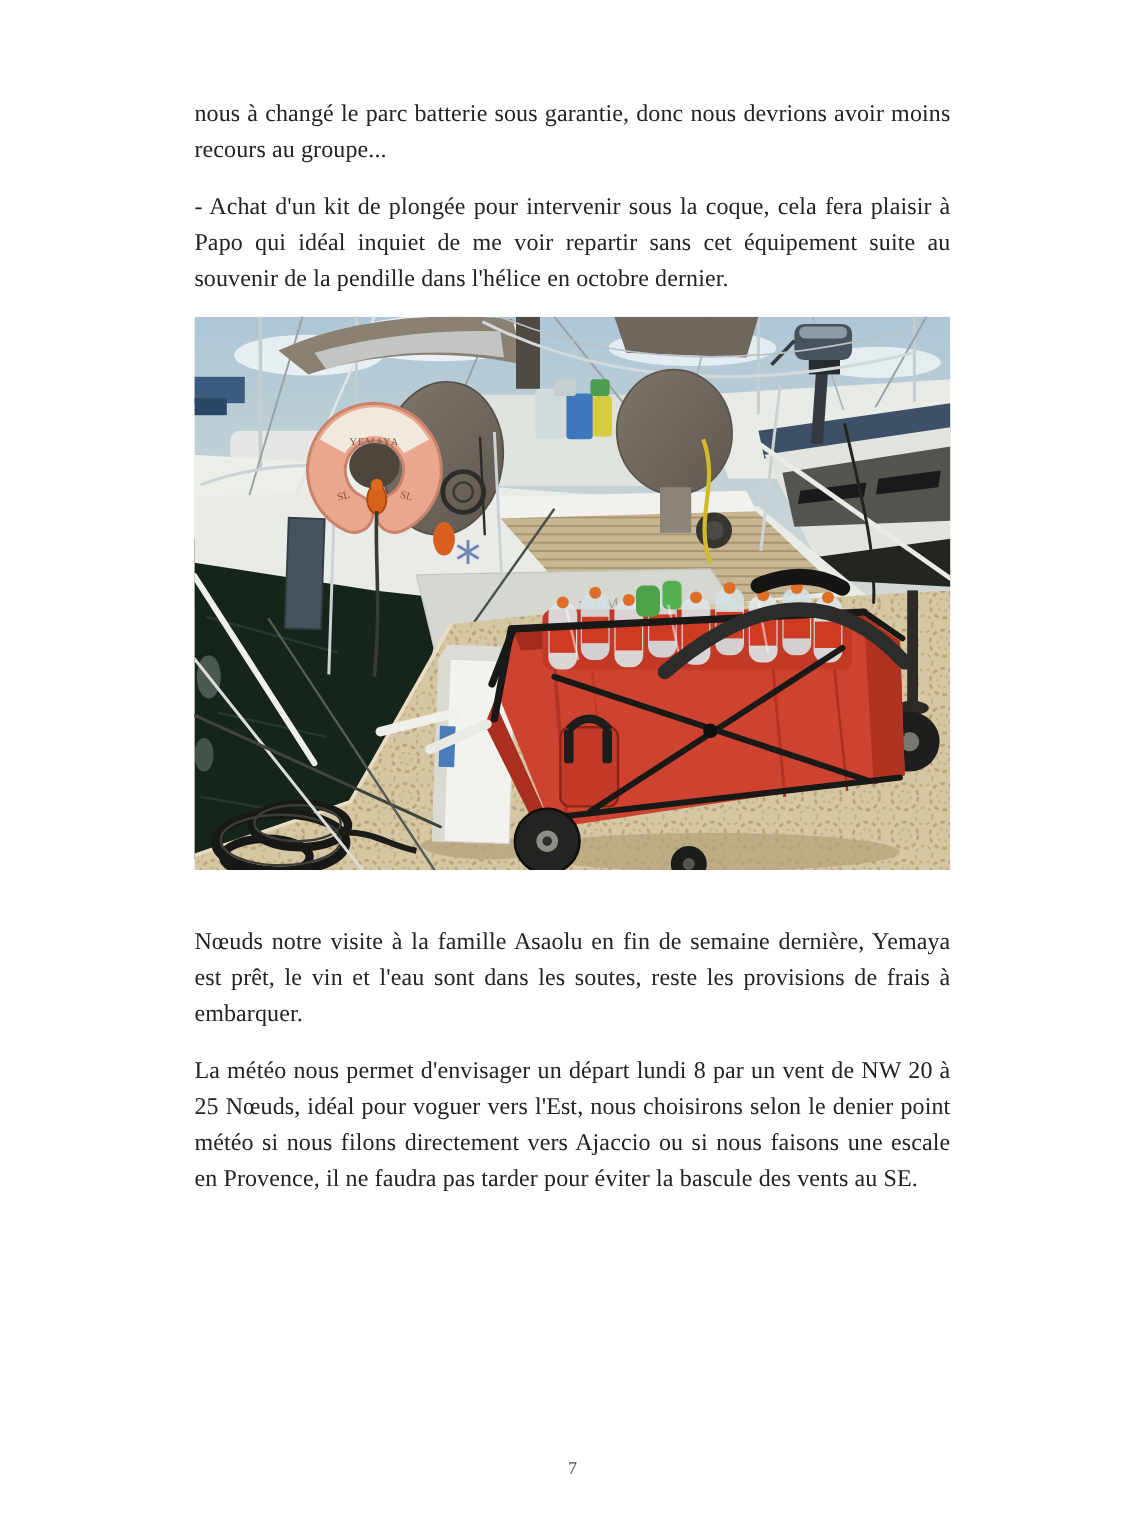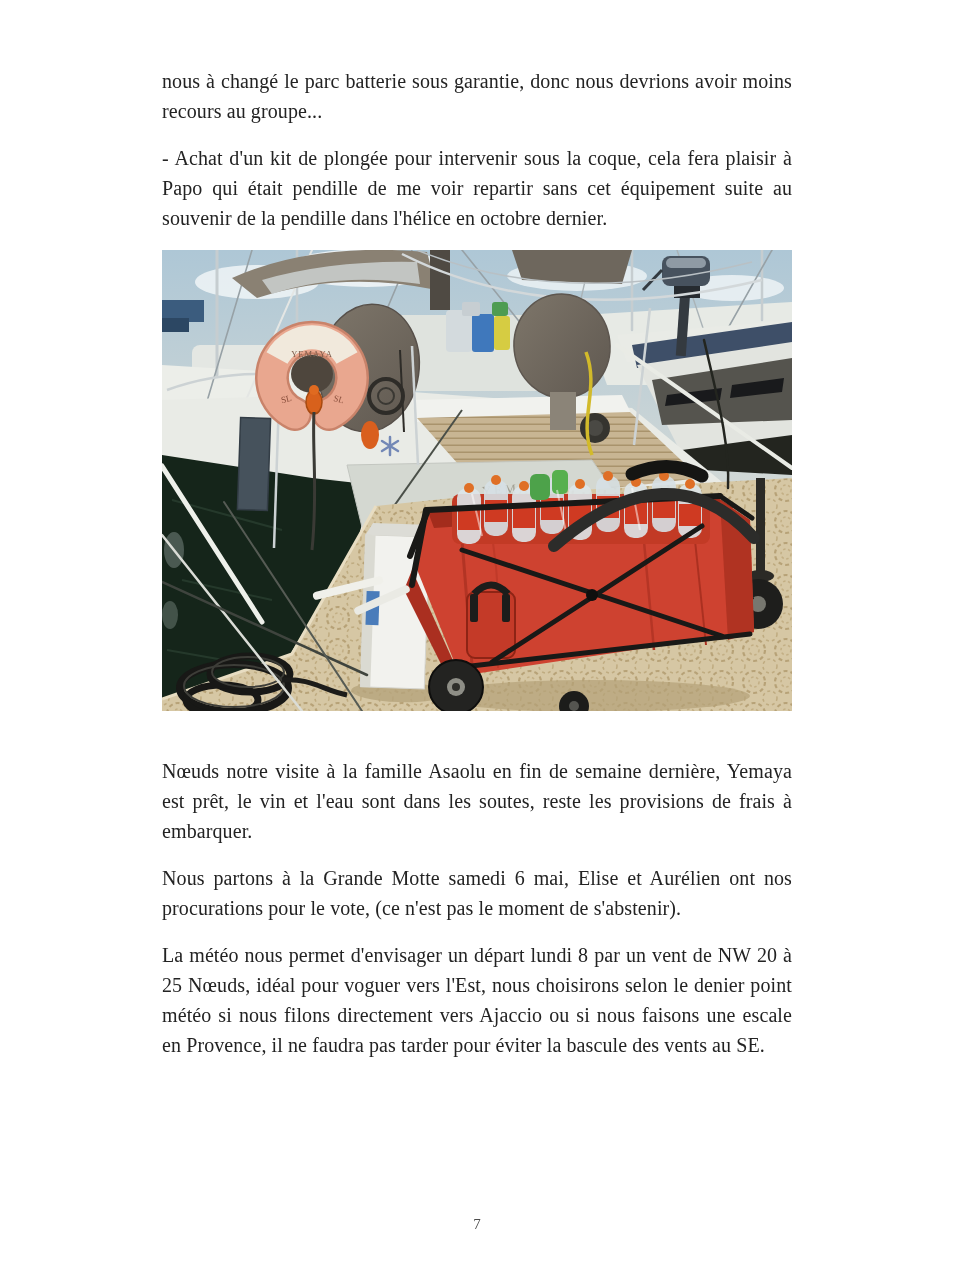--- a/index.html
+++ b/index.html
@@ -1,35 +1,35 @@
 <!DOCTYPE html>
 <html><head>
 <meta charset="utf-8">
 <title>Document</title>
 <style>
   html,body{margin:0;padding:0;background:#ffffff;}
   .page{position:relative;width:954px;height:1276px;background:#ffffff;overflow:hidden;
         font-family:"Liberation Serif","DejaVu Serif",serif;}
-  .content{width:630px;margin:2px auto;padding-top:64px;}
+  .content{width:630px;margin:16px auto;padding-top:64px;}
   .para{font-size:20px;line-height:30px;color:#232323;text-align:justify;
         margin:0 0 17px 0;letter-spacing:0.1px;}
   .photo-fig{margin:0 0 45px 0;padding:0;}
   .photo-fig svg{display:block;}
   .page-num{position:absolute;top:1216px;left:0;width:100%;text-align:center;
             font-size:15px;color:#4c4c4c;}
   .svg-serif{font-family:"Liberation Serif","DejaVu Serif",serif;}
 </style>
 </head>
 <body>
 
 <div class="page">
   <div class="content">
 
     <p class="para">nous à changé le parc batterie sous garantie, donc nous devrions avoir moins recours au groupe...</p>
-    <p class="para">- Achat d'un kit de plongée pour intervenir sous la coque, cela fera plaisir à Papo qui était pendille de me voir repartir sans cet équipement suite au souvenir de la pendille dans l'hélice en octobre dernier.</p>
+    <p class="para">- Achat d'un kit de plongée pour intervenir sous la coque, cela fera plaisir à Papo qui idéal inquiet de me voir repartir sans cet équipement suite au souvenir de la pendille dans l'hélice en octobre dernier.</p>
 
     <figure class="photo-fig">
       <svg width="630" height="461" viewBox="0 0 630 461" xmlns="http://www.w3.org/2000/svg">
         <defs>
           <linearGradient id="skyG" x1="0" y1="0" x2="0" y2="1">
             <stop offset="0" stop-color="#aec7d6"></stop>
               <stop offset="1" stop-color="#d3d9d6"></stop>
           </linearGradient>
           <linearGradient id="taupeG" x1="0" y1="0" x2="1" y2="1">
             <stop offset="0" stop-color="#7e766a"></stop>
@@ -277,18 +277,17 @@
           <line x1="0" y1="216" x2="100" y2="372" stroke="#eef0ea" stroke-width="5"></line>
           <rect x="150" y="334" width="72" height="8" rx="4" fill="#f0f0ea" transform="rotate(-14 186 338)"></rect>
           <rect x="190" y="346" width="60" height="8" rx="4" fill="#eaeae4" transform="rotate(-24 220 350)"></rect>
           <line x1="455" y1="95" x2="630" y2="218" stroke="#e9ebe5" stroke-width="4"></line>
           <path d="M542,90 C556,150 568,195 566,238" stroke="#23251f" stroke-width="2.5" fill="none"></path>
         </g>
       </svg>
     </figure>
 
     <p class="para">Nœuds notre visite à la famille Asaolu en fin de semaine dernière, Yemaya est prêt, le vin et l'eau sont dans les soutes, reste les provisions de frais à embarquer.</p>
-    <p class="para">Nous partons à la Grande Motte samedi 6 mai, Elise et Aurélien ont nos procurations pour le vote, (ce n'est pas le moment de s'abstenir).</p>
     <p class="para">La météo nous permet d'envisager un départ lundi 8 par un vent de NW 20 à 25 Nœuds, idéal pour voguer vers l'Est, nous choisirons selon le denier point météo si nous filons directement vers Ajaccio ou si nous faisons une escale en Provence, il ne faudra pas tarder pour éviter la bascule des vents au SE.</p>
   </div>
 
   <div class="page-num">7</div>
 </div>
 
 </body></html>

